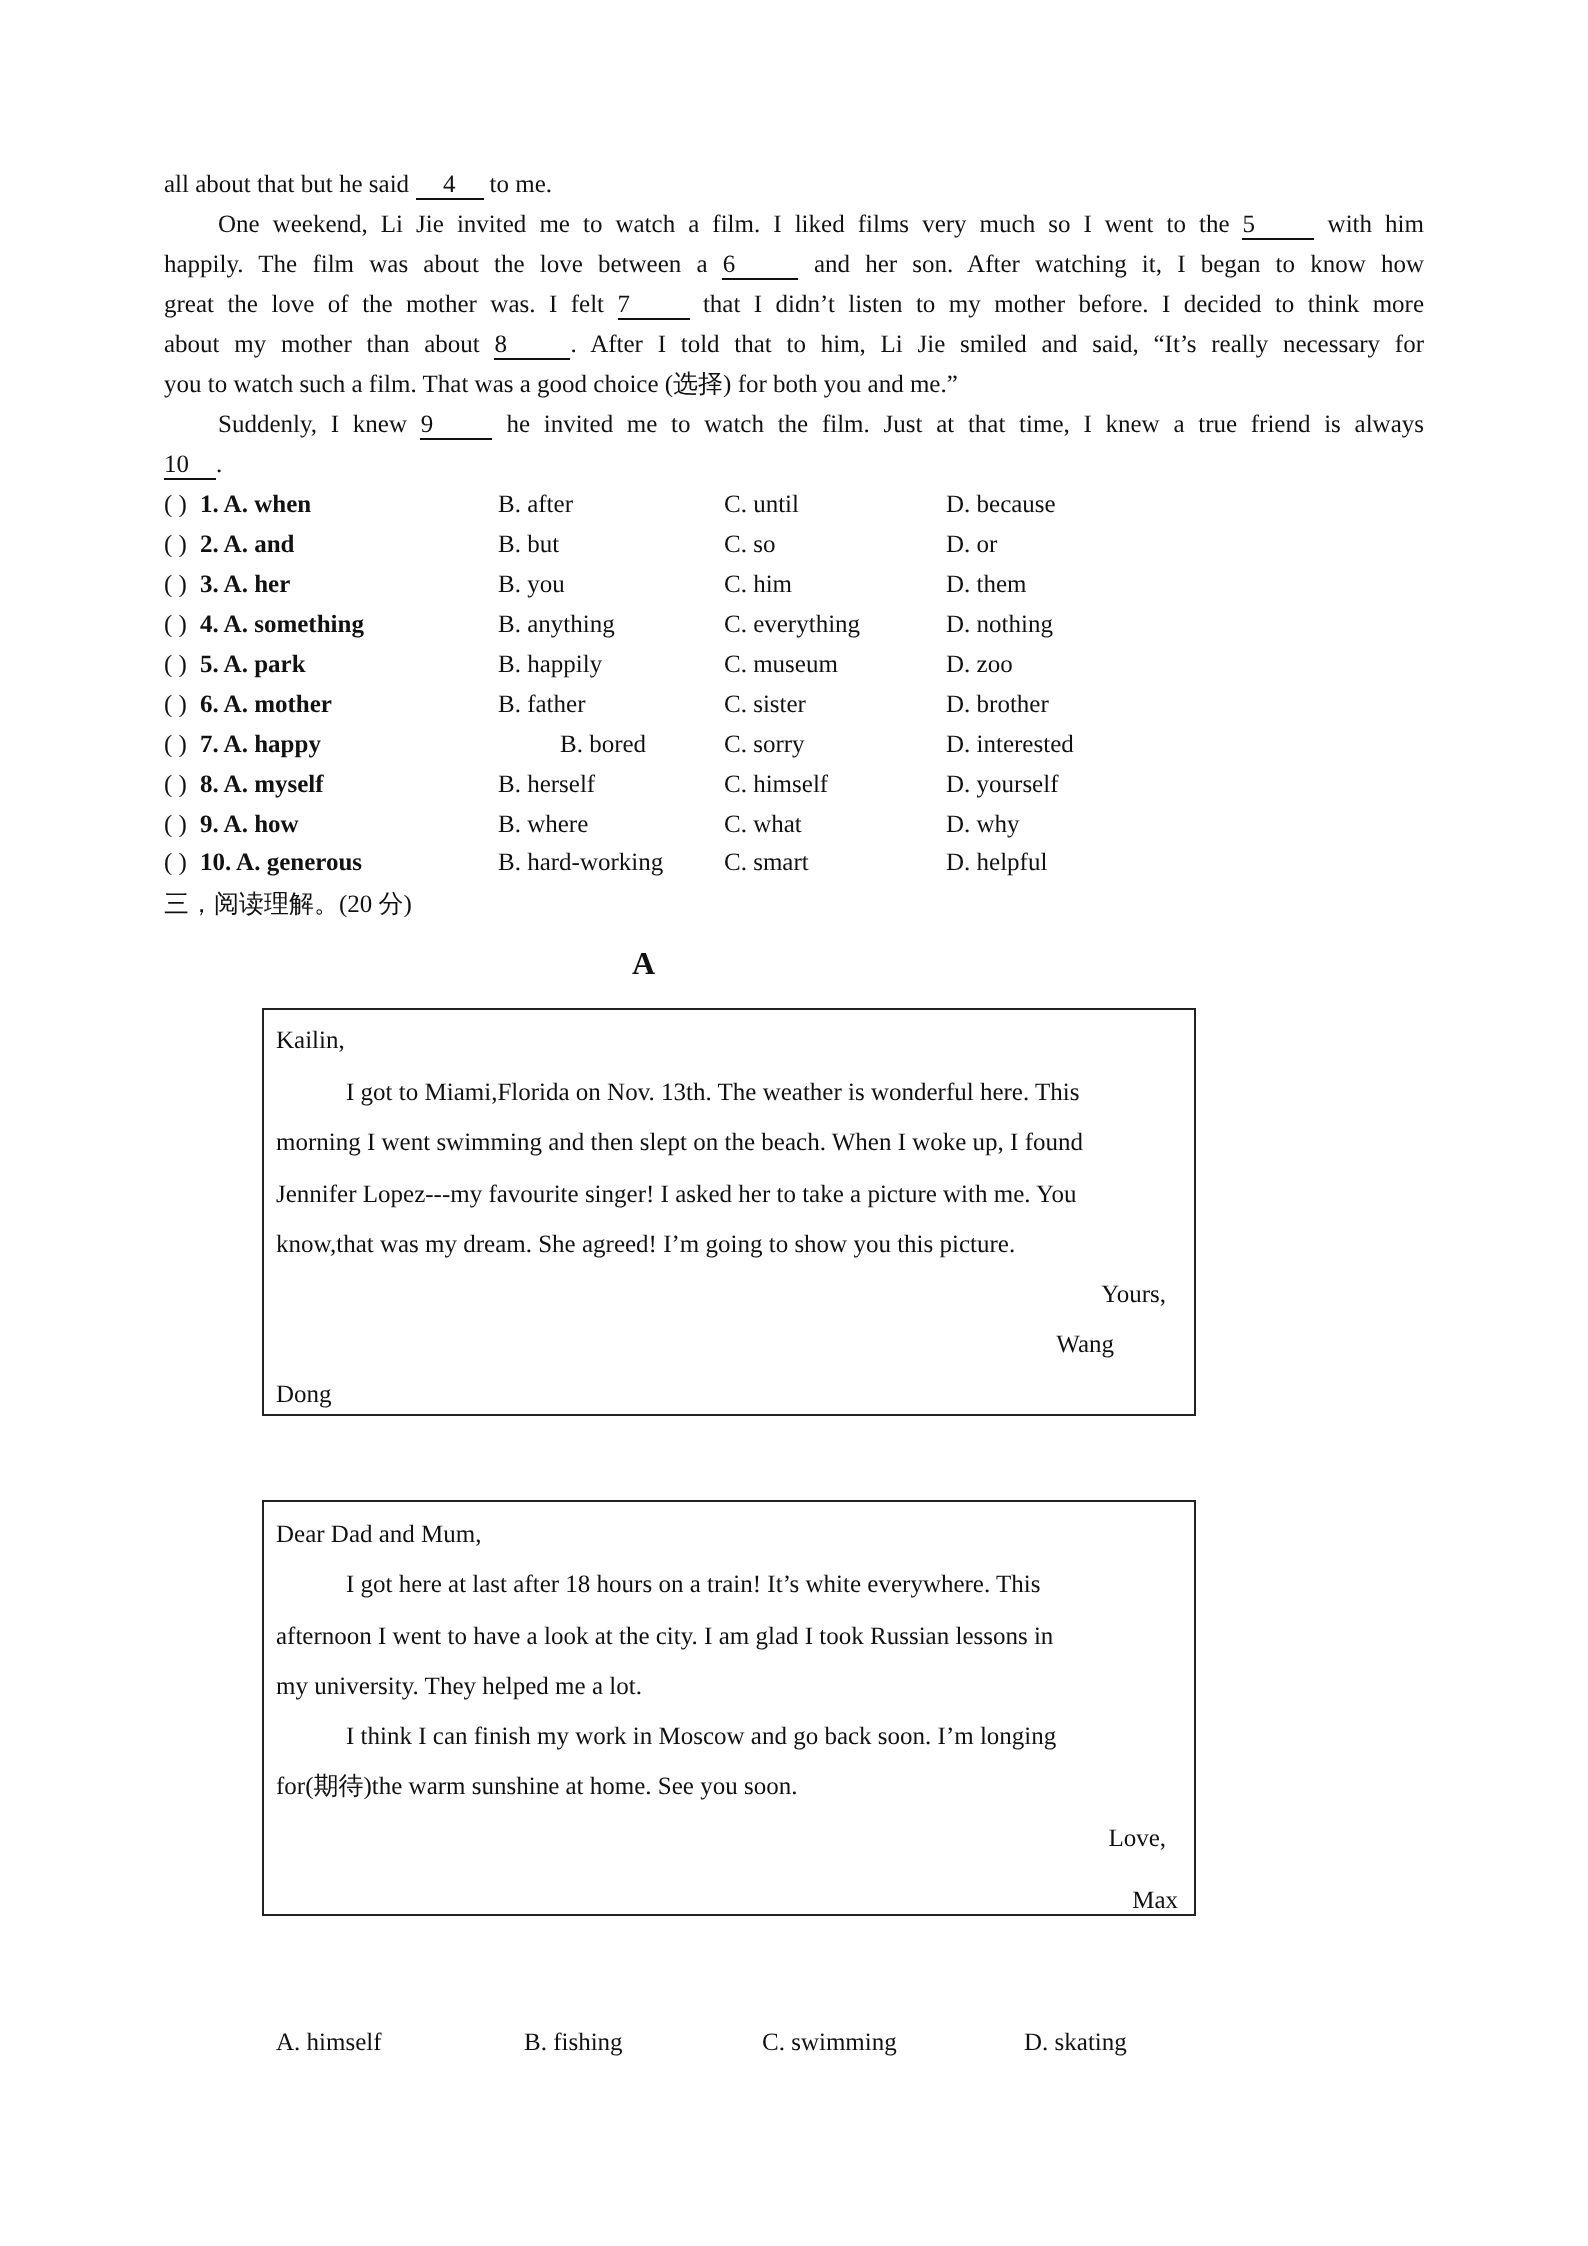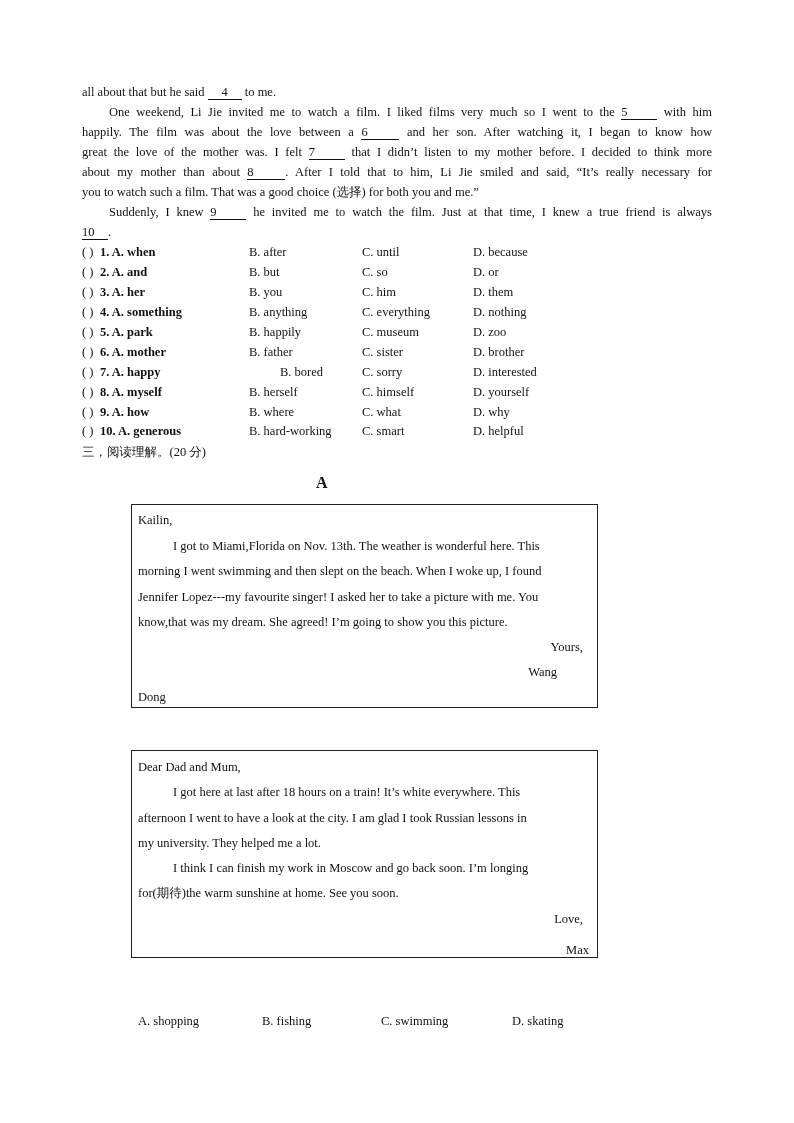--- a/index.html
+++ b/index.html
@@ -155,19 +155,19 @@
     <div class="ln ind" style="top:31px;">I got here at last after 18 hours on a train! It’s white everywhere. This</div>
     <div class="ln" style="top:57px;">afternoon I went to have a look at the city. I am glad I took Russian lessons in</div>
     <div class="ln" style="top:82px;">my university. They helped me a lot.</div>
     <div class="ln ind" style="top:107px;">I think I can finish my work in Moscow and go back soon. I’m longing</div>
     <div class="ln" style="top:132px;">for(期待)the warm sunshine at home. See you soon.</div>
     <div class="ln right" style="top:158px;">Love,</div>
     <div class="ln right" style="top:189px; right:8px;">Max</div>
   </div>
 
   <div class="q-reading-opts">
-    <span style="left:56px;">A. shopping</span>
+    <span style="left:56px;">A. himself</span>
     <span style="left:180px;">B. fishing</span>
     <span style="left:299px;">C. swimming</span>
     <span style="left:430px;">D. skating</span>
   </div>
 
 </div>
 
 </body></html>

